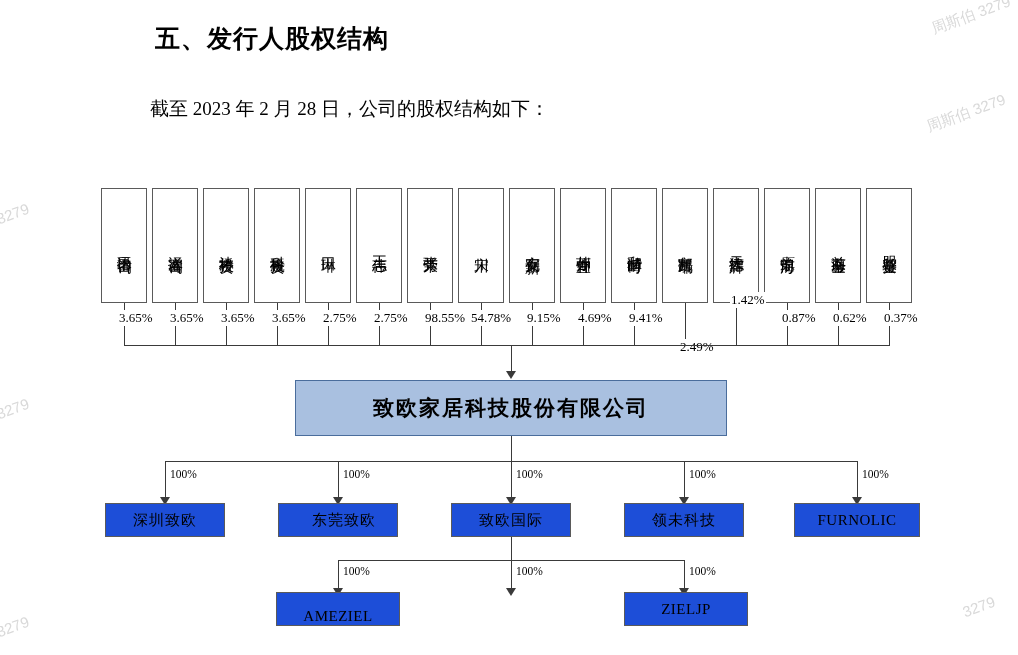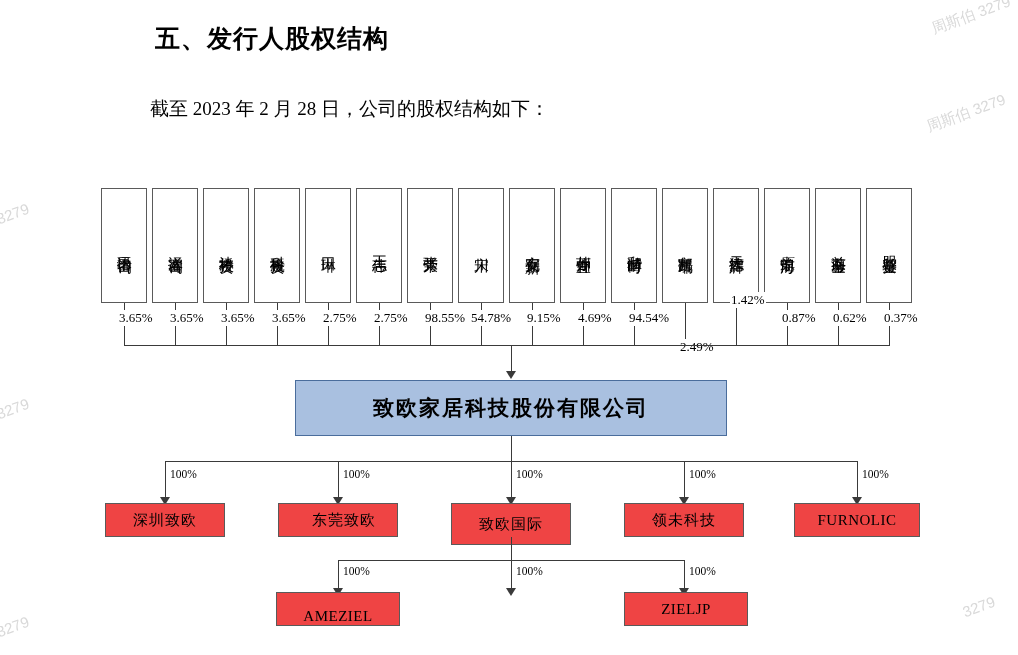--- a/index.html
+++ b/index.html
@@ -108,21 +108,21 @@
     font-size: 21px;
     font-weight: bold;
     letter-spacing: 2px;
     font-family: "Liberation Serif", serif;
   }
 
   
   .sub-box {
     position: absolute;
     border: 1px solid #5a5a5a;
-    background: #ef4444;
+    background: #1d4ed8;
     box-sizing: border-box;
     display: flex;
     align-items: center;
     justify-content: center;
     font-size: 15px;
     letter-spacing: 1px;
     font-family: "Liberation Serif", serif;
     white-space: nowrap;
   }
   .sub-box.latin {
@@ -231,21 +231,21 @@
   <div class="pct" style="left:118px; top:310px;">3.65%</div>
   <div class="pct" style="left:169px; top:310px;">3.65%</div>
   <div class="pct" style="left:220px; top:310px;">3.65%</div>
   <div class="pct" style="left:271px; top:310px;">3.65%</div>
   <div class="pct" style="left:322px; top:310px;">2.75%</div>
   <div class="pct" style="left:373px; top:310px;">2.75%</div>
   <div class="pct" style="left:424px; top:310px;">98.55%</div>
   <div class="pct" style="left:470px; top:310px;">54.78%</div>
   <div class="pct" style="left:526px; top:310px;">9.15%</div>
   <div class="pct" style="left:577px; top:310px;">4.69%</div>
-  <div class="pct" style="left:628px; top:310px;">94.54%</div>
+  <div class="pct" style="left:628px; top:310px;">9.41%</div>
   <div class="pct" style="left:679px; top:310px;margin-top:29px;">2.49%</div>
   <div class="pct" style="left:730px; top:292px;text-align:center;">1.42%</div>
   <div class="pct" style="left:781px; top:310px;">0.87%</div>
   <div class="pct" style="left:832px; top:310px;">0.62%</div>
   <div class="pct" style="left:883px; top:310px;">0.37%</div>
 
   <div class="ln hln" style="left:124px; top:345px; width:766px;"></div>
 
   <div class="ln vln" style="left:511px; top:345px; height:27px;"></div>
   <div class="arrow-down" style="left:506px; top:371px;"></div>
@@ -274,21 +274,21 @@
   <div class="pct-sub" style="left:515px; top:468px;">100%</div>
   <div class="pct-sub" style="left:688px; top:468px;">100%</div>
   <div class="pct-sub" style="left:861px; top:468px;">100%</div>
 
   <div class="sub-box" style="left:105px; top:503px; width:120px; height:34px;">
       <span>深圳致欧</span>
     </div>
   <div class="sub-box" style="left:278px; top:503px; width:120px; height:34px;padding-left:12px;">
       <span>东莞致欧</span>
     </div>
-  <div class="sub-box" style="left:451px; top:503px; width:120px; height:42px;">
+  <div class="sub-box" style="left:451px; top:503px; width:120px; height:34px;">
       <span>致欧国际</span>
     </div>
   <div class="sub-box" style="left:624px; top:503px; width:120px; height:34px;">
       <span>领未科技</span>
     </div>
   <div class="sub-box latin" style="left:794px; top:503px; width:126px; height:34px;">
       <span>FURNOLIC</span>
     </div>
 
   <div class="ln vln" style="left:511px; top:537px; height:23px;"></div>

